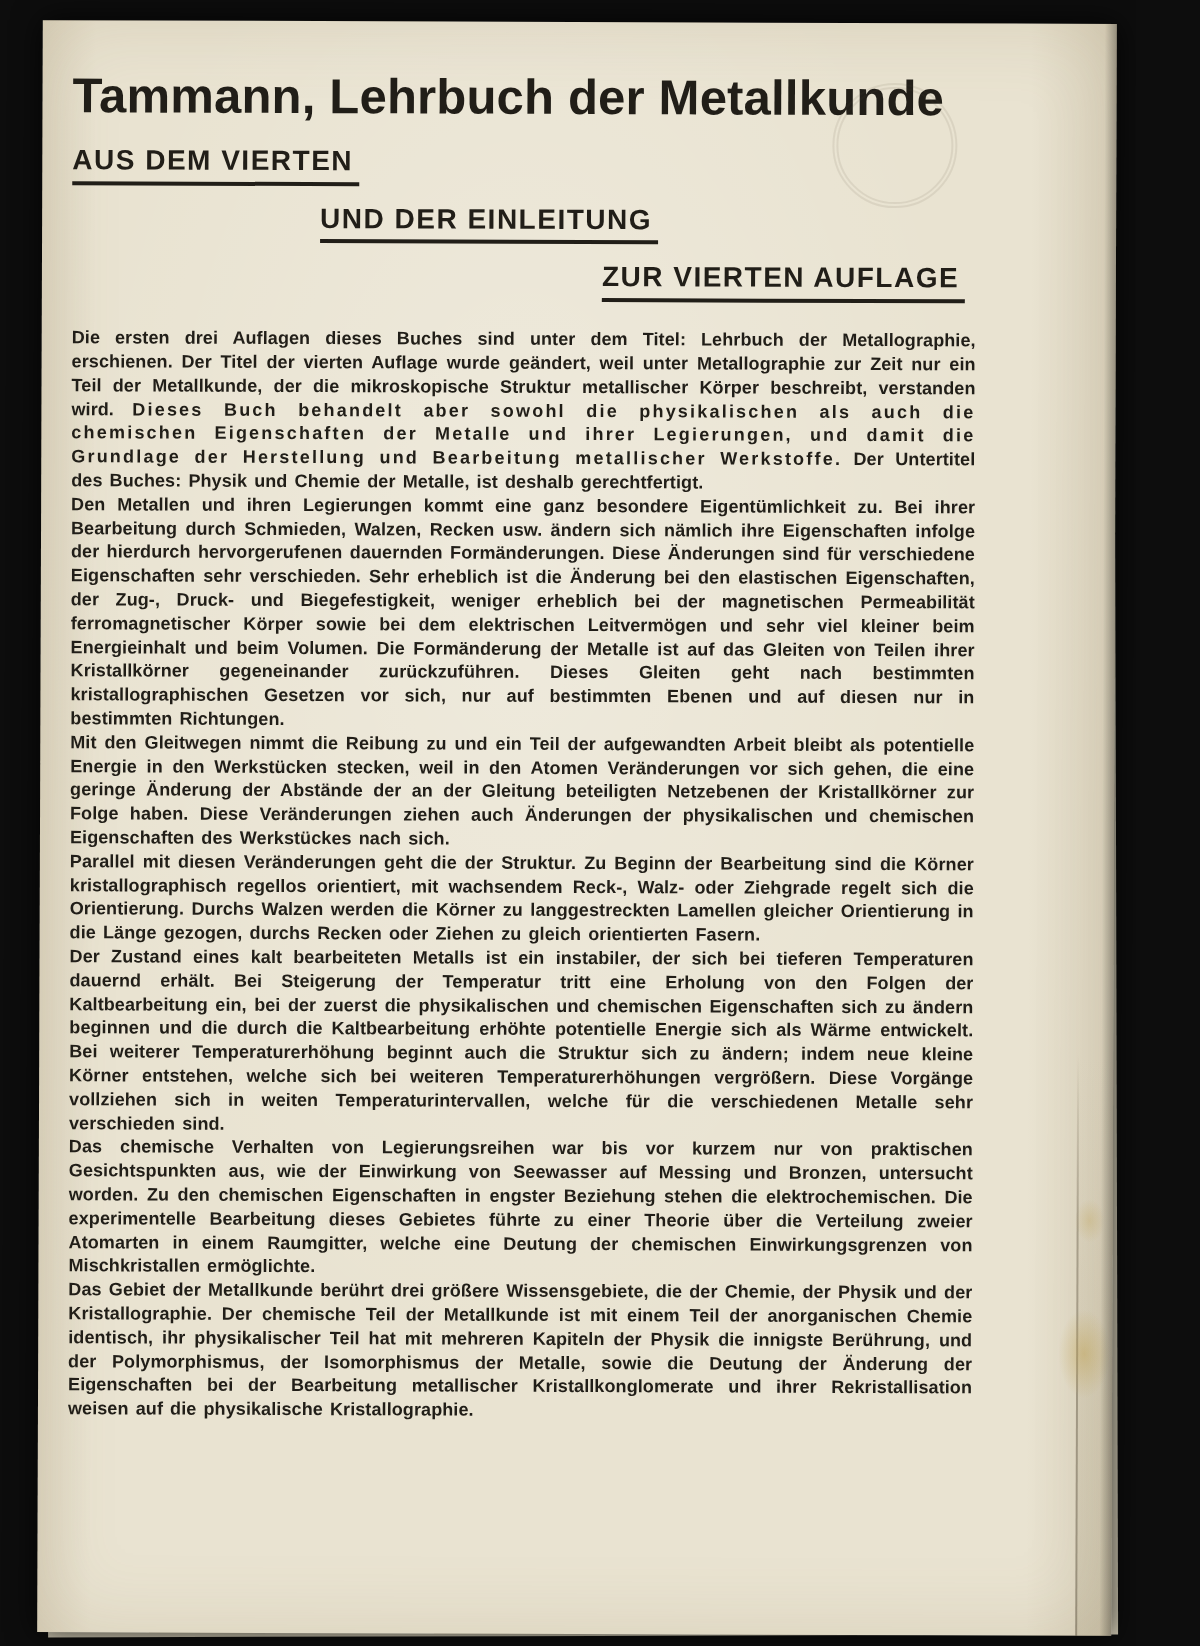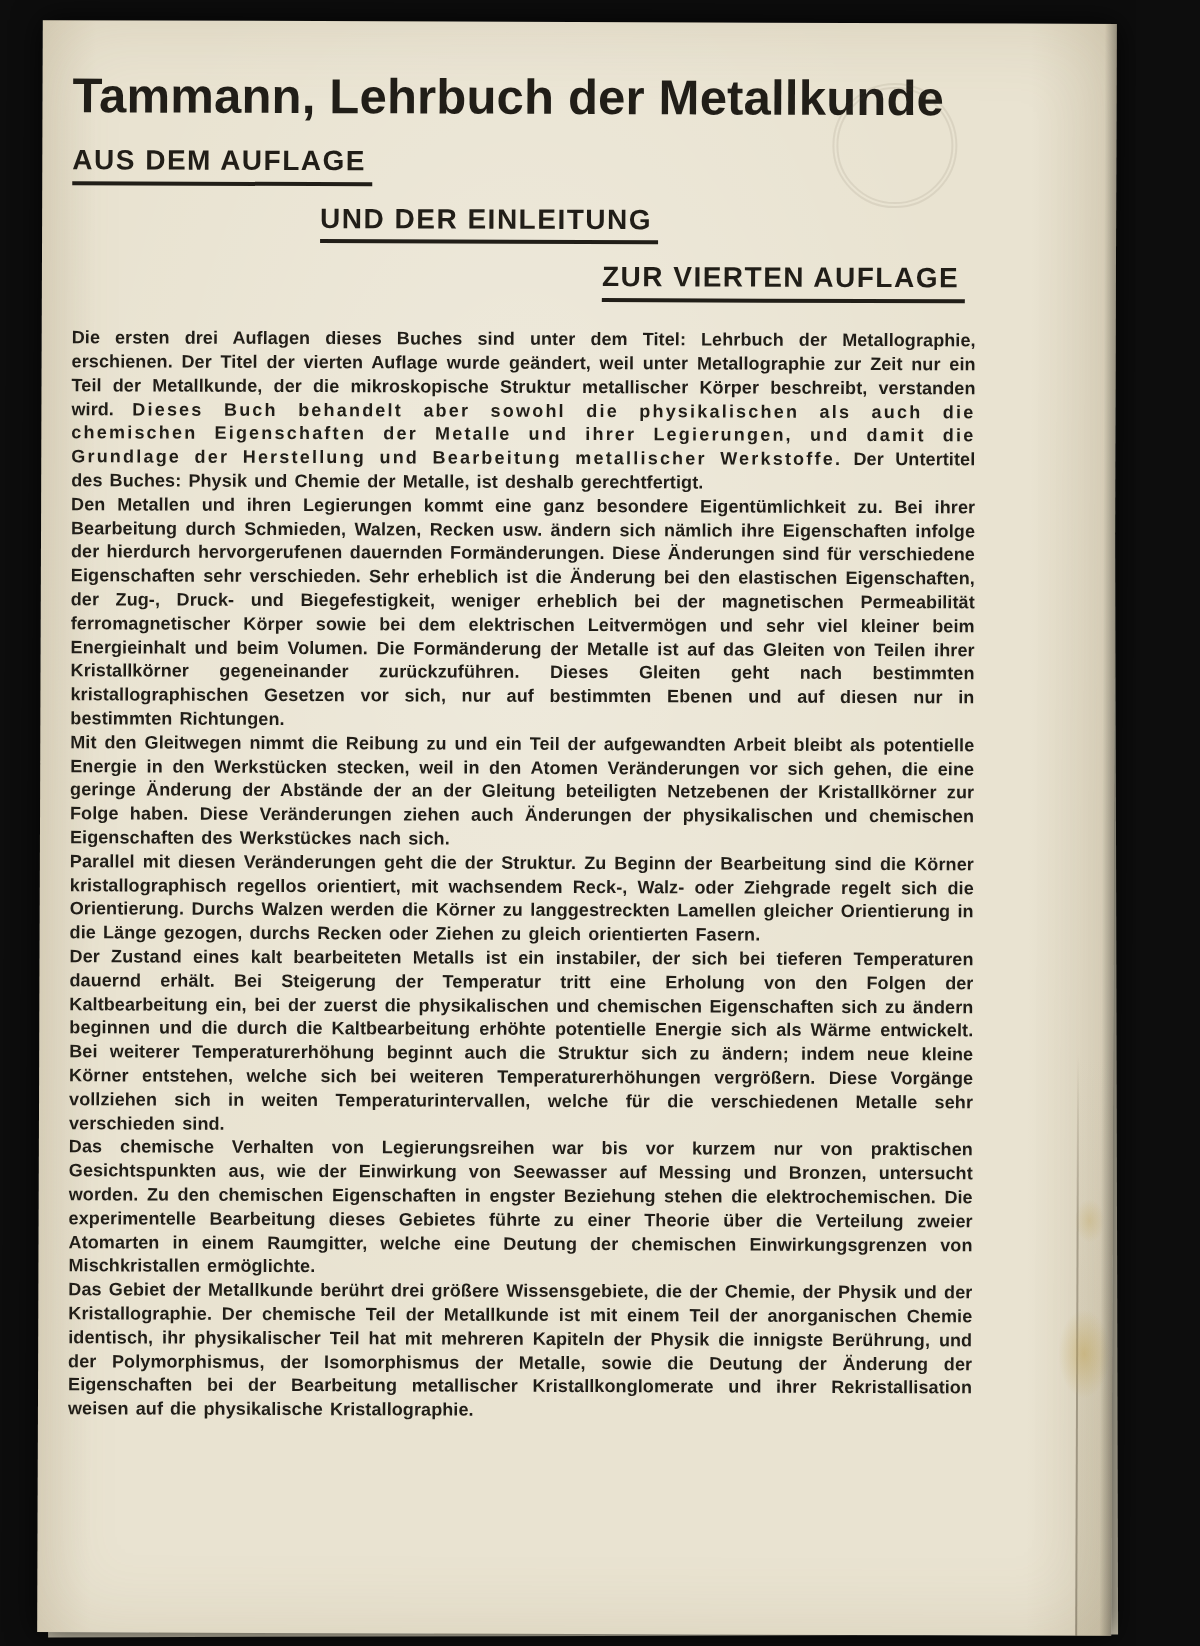--- a/index.html
+++ b/index.html
@@ -122,21 +122,21 @@
 
   <div class="paper-under"></div>
 
   <div class="paper">
 
     <div class="stamp"></div>
 
     <h1 class="title">Tammann, Lehrbuch der Metallkunde</h1>
 
     <div class="kicker-row">
-      <span class="kicker">AUS DEM AUFLAGE</span>
+      <span class="kicker">AUS DEM VIERTEN</span>
     </div>
     <div class="kicker-row indent-1">
       <span class="kicker">UND DER EINLEITUNG</span>
     </div>
     <div class="kicker-row indent-2">
       <span class="kicker">ZUR VIERTEN AUFLAGE</span>
     </div>
 
     <div class="body-text">
       <p><span>Die ersten drei Auflagen dieses Buches sind unter dem Titel: Lehrbuch der Metallographie, erschienen. Der Titel der vierten Auflage wurde geändert, weil unter Metallographie zur Zeit nur ein Teil der Metallkunde, der die mikroskopische Struktur metallischer Körper beschreibt, verstanden wird. </span><span class="sperr">Dieses Buch behandelt aber sowohl die physikalischen als auch die chemischen Eigenschaften der Metalle und ihrer Legierungen, und damit die Grundlage der Herstellung und Bearbeitung metallischer Werkstoffe.</span><span> Der Untertitel des Buches: Physik und Chemie der Metalle, ist deshalb gerechtfertigt.</span></p>

